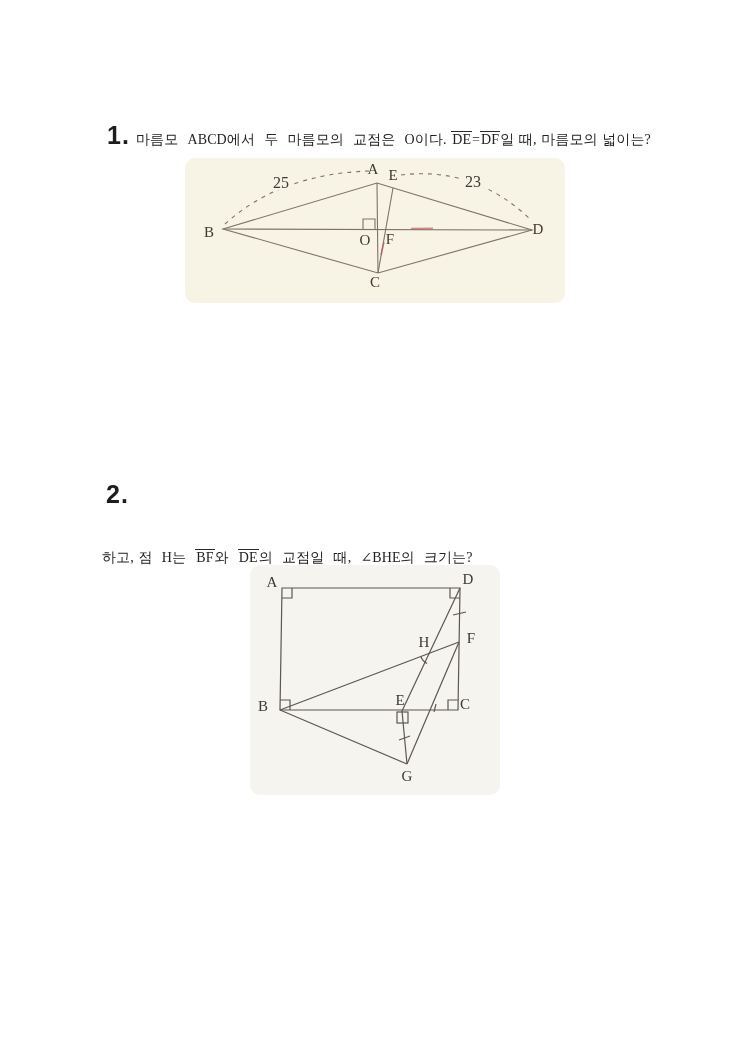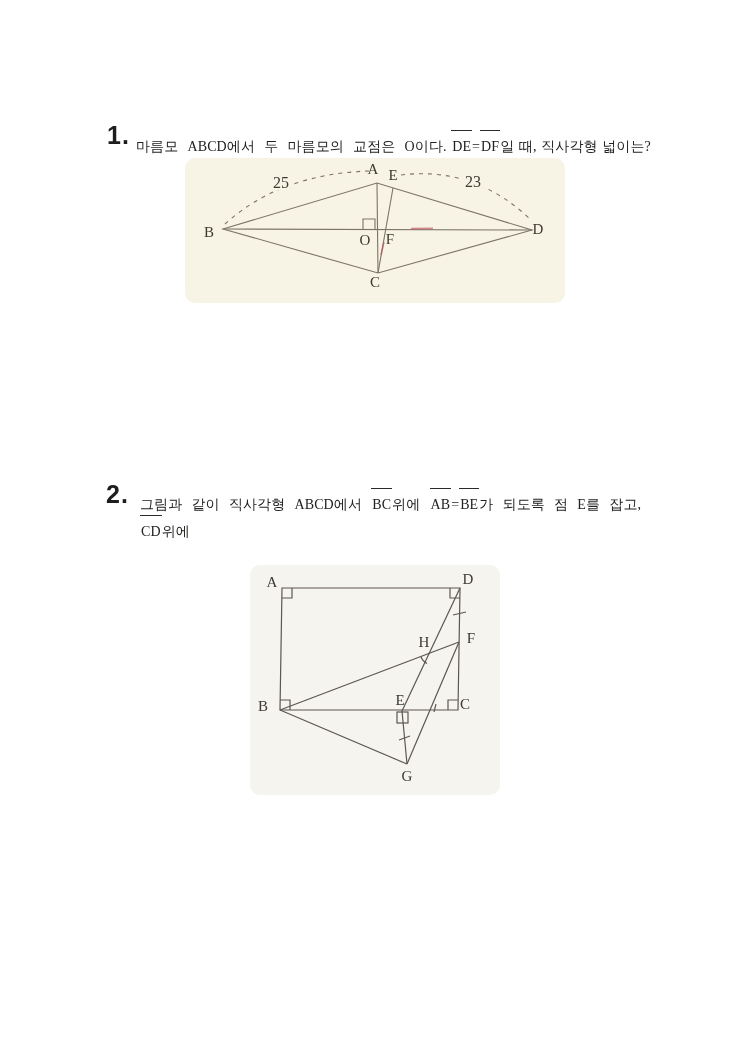--- a/index.html
+++ b/index.html
@@ -9,38 +9,38 @@
   }
   .p-num{
     position:absolute;font-family:"Liberation Sans","DejaVu Sans",sans-serif;
     font-weight:bold;font-size:25px;color:#1d1d1d;letter-spacing:1px;
   }
   .p-line{
     position:absolute;font-size:14px;line-height:20px;color:#242220;
     white-space:pre-wrap;letter-spacing:0.1px;word-spacing:1px;
   }
   .ov{
-    display:inline-block;border-top:1.2px solid #2a2a28;padding:9px 1px 0 1px;
+    display:inline-block;border-top:1.2px solid #2a2a28;padding:1px 1px 0 1px;
     line-height:1.05;
   }
   .fig{position:absolute;}
   .fig-lbl{
     font-family:"Liberation Serif","DejaVu Serif",serif;fill:#3e3a32;font-size:15px;
   }
   .fig-num{
     font-family:"Liberation Serif","DejaVu Serif",serif;fill:#3e3a32;font-size:16px;
   }
 </style>
 </head>
 <body>
 
 <div class="page">
 
   <div class="p-num" style="left:107px;top:121px">1.</div>
-  <div class="p-line" style="left:136px;top:130px;width:520px"><span>마름모  ABCD에서  두  마름모의  교점은  O이다. </span><span class="ov">DE</span><span>=</span><span class="ov">DF</span><span>일 때, 직사각형 넓이는?</span></div>
+  <div class="p-line" style="left:136px;top:130px;width:520px"><span>마름모  ABCD에서  두  마름모의  교점은  O이다. </span><span class="ov">DE</span><span>=</span><span class="ov">DF</span><span>일 때, 마름모의 넓이는?</span></div>
 
   <svg class="fig" style="left:185px;top:158px" width="380" height="145" viewBox="0 0 380 145">
     <rect x="0" y="0" width="380" height="145" rx="10" fill="#f7f3e5"></rect>
     <g stroke="#7d7466" stroke-width="1.1" fill="none">
       <path d="M38,71 L192,25 L347,72 L193,115 Z"></path>
       <path d="M38,71 L347,72"></path>
       <path d="M192,25 L193,115"></path>
       <path d="M208,30 L193,115"></path>
       <path d="M178,71.6 L178,61 L190,61 L190,71.6"></path>
       <path d="M40,66 Q95,16 184,13" stroke-dasharray="4 5"></path>
@@ -59,21 +59,21 @@
       <text class="fig-lbl" x="353" y="76">D</text>
       <text class="fig-lbl" x="180" y="87">O</text>
       <text class="fig-lbl" x="205" y="86">F</text>
       <text class="fig-lbl" x="190" y="129">C</text>
       <text class="fig-num" x="96" y="30">25</text>
       <text class="fig-num" x="288" y="29">23</text>
     </g>
   </svg>
 
   <div class="p-num" style="left:106px;top:480px">2.</div>
-  <div class="p-line" style="left:140px;top:488px;width:510px"><span>그림과  같이  직사각형  ABCD에서  </span><span class="ov">BC</span><span>위에  </span><span class="ov">AB</span><span>=</span><span class="ov">BE</span><span>가  되도록  점  E를  잡고, </span><span class="ov">CD</span><span>위에</span></div>
+  <div class="p-line" style="left:102px;top:548px;width:548px"><span>하고, 점  H는  </span><span class="ov">BF</span><span>와  </span><span class="ov">DE</span><span>의  교점일  때,  ∠BHE의  크기는?</span></div>
 
   <svg class="fig" style="left:250px;top:565px" width="250" height="230" viewBox="0 0 250 230">
     <rect x="0" y="0" width="250" height="230" rx="10" fill="#f6f4ee"></rect>
     <g stroke="#5c574f" stroke-width="1.2" fill="none">
       <path d="M32,23 L210,23 L208,145 L30,145 Z"></path>
       <path d="M30,145 L209,77"></path>
       <path d="M210,23 L152,146"></path>
       <path d="M152,146 L157,199"></path>
       <path d="M30,145 L157,199"></path>
       <path d="M209,77 L157,199"></path>

